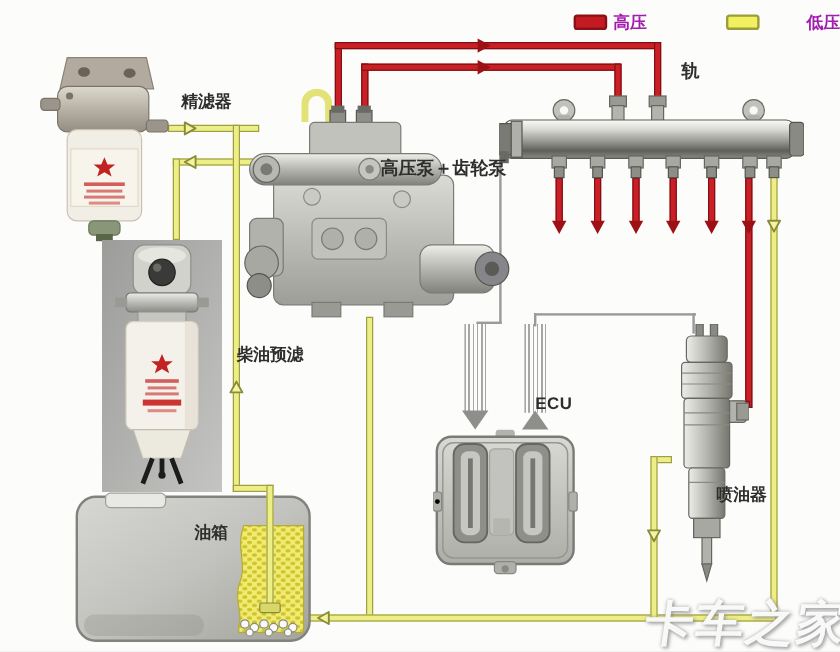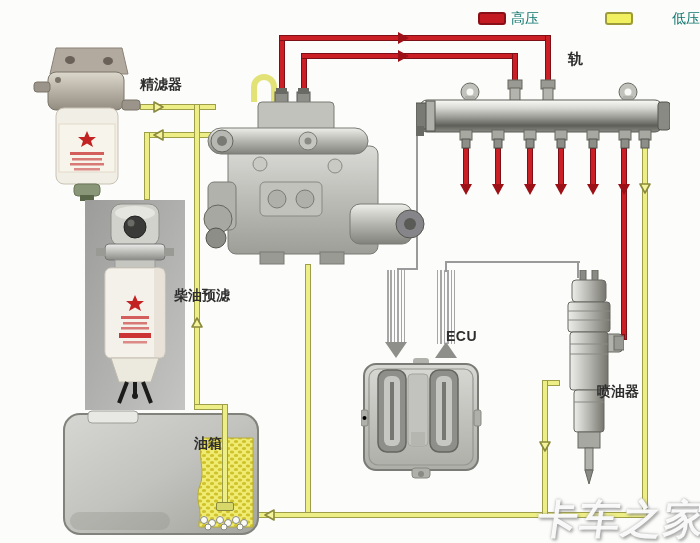--- a/index.html
+++ b/index.html
@@ -16,21 +16,21 @@
   
   .tri{position:absolute;width:0;height:0;}
   .tr-r{border-top:6px solid transparent;border-bottom:6px solid transparent;border-left:11px solid #9c1016;}
   .tr-d{border-left:6px solid transparent;border-right:6px solid transparent;border-top:11px solid #9c1016;}
   .tg-d{border-left:11px solid transparent;border-right:11px solid transparent;border-top:16px solid #8e8e8a;}
   .tg-u{border-left:11px solid transparent;border-right:11px solid transparent;border-bottom:16px solid #8e8e8a;}
   .ya{position:absolute;}
   
   .lbl{position:absolute;font-size:14px;font-weight:700;color:#2e2e2e;white-space:nowrap;}
   .lbl-big{font-size:15px;}
-  .lg-lbl{position:absolute;font-size:14px;font-weight:400;color:#0f766e;white-space:nowrap;}
+  .lg-lbl{position:absolute;font-size:14px;font-weight:700;color:#a21caf;white-space:nowrap;}
   .sw{position:absolute;width:28px;height:13px;border-radius:3px;box-sizing:border-box;}
   .sw-h{background:#c41a22;border:2px solid #8a1018;}
   .sw-l{background:#f0f060;border:2px solid #9c9c3a;}
   .tip{position:absolute;background:#d8d86a;border:1px solid #8a8a3e;border-radius:2px;box-sizing:border-box;}
   .wm{position:absolute;font-size:40px;font-weight:700;letter-spacing:2px;color:rgba(255,255,255,0.92);
       transform:skewX(-8deg);text-shadow:0 0 3px rgba(160,160,160,.95),2px 2px 3px rgba(120,120,120,.6);
       white-space:nowrap;}
 </style>
 </head>
 <body>
@@ -323,26 +323,27 @@
       <circle cx="146" cy="119" r="3"></circle>
         <circle cx="162" cy="119" r="3"></circle>
         <circle cx="178" cy="119" r="3"></circle>
     </g>
   </svg>
 
   <div class="py" style="left:194px;top:404px;width:34px;height:6px;"></div>
   <div class="py" style="left:222px;top:404px;width:6px;height:100px;"></div>
   <div class="tip" style="left:216px;top:502px;width:18px;height:9px;"></div>
 
-  <div class="lbl" style="left:140px;top:76px;">精滤器</div>
-  <div class="lbl" style="left:174px;top:287px;">柴油预滤</div>
+  <div class="lbl" style="left:151px;top:76px;">精滤器</div>
+  <div class="lbl" style="left:197px;top:287px;">柴油预滤</div>
+  <div class="lbl lbl-big" style="left:317px;top:131px;">高压泵＋齿轮泵</div>
   <div class="lbl lbl-big" style="left:568px;top:50px;">轨</div>
   <div class="lbl" style="left:446px;top:328px;letter-spacing:.5px;">ECU</div>
-  <div class="lbl" style="left:597px;top:383px;">喷油器</div>
-  <div class="lbl" style="left:162px;top:435px;margin-left:32px;">油箱</div>
+  <div class="lbl" style="left:597px;top:404px;">喷油器</div>
+  <div class="lbl" style="left:162px;top:435px;">油箱</div>
 
   <div class="sw sw-h" style="left:478px;top:12px;"></div>
   <div class="lg-lbl" style="left:511px;top:10px;">高压</div>
   <div class="sw sw-l" style="left:605px;top:12px;"></div>
   <div class="lg-lbl" style="left:672px;top:10px;">低压</div>
 
   <div class="wm" style="left:538px;top:492px;">卡车之家</div>
 
 </div>
 

